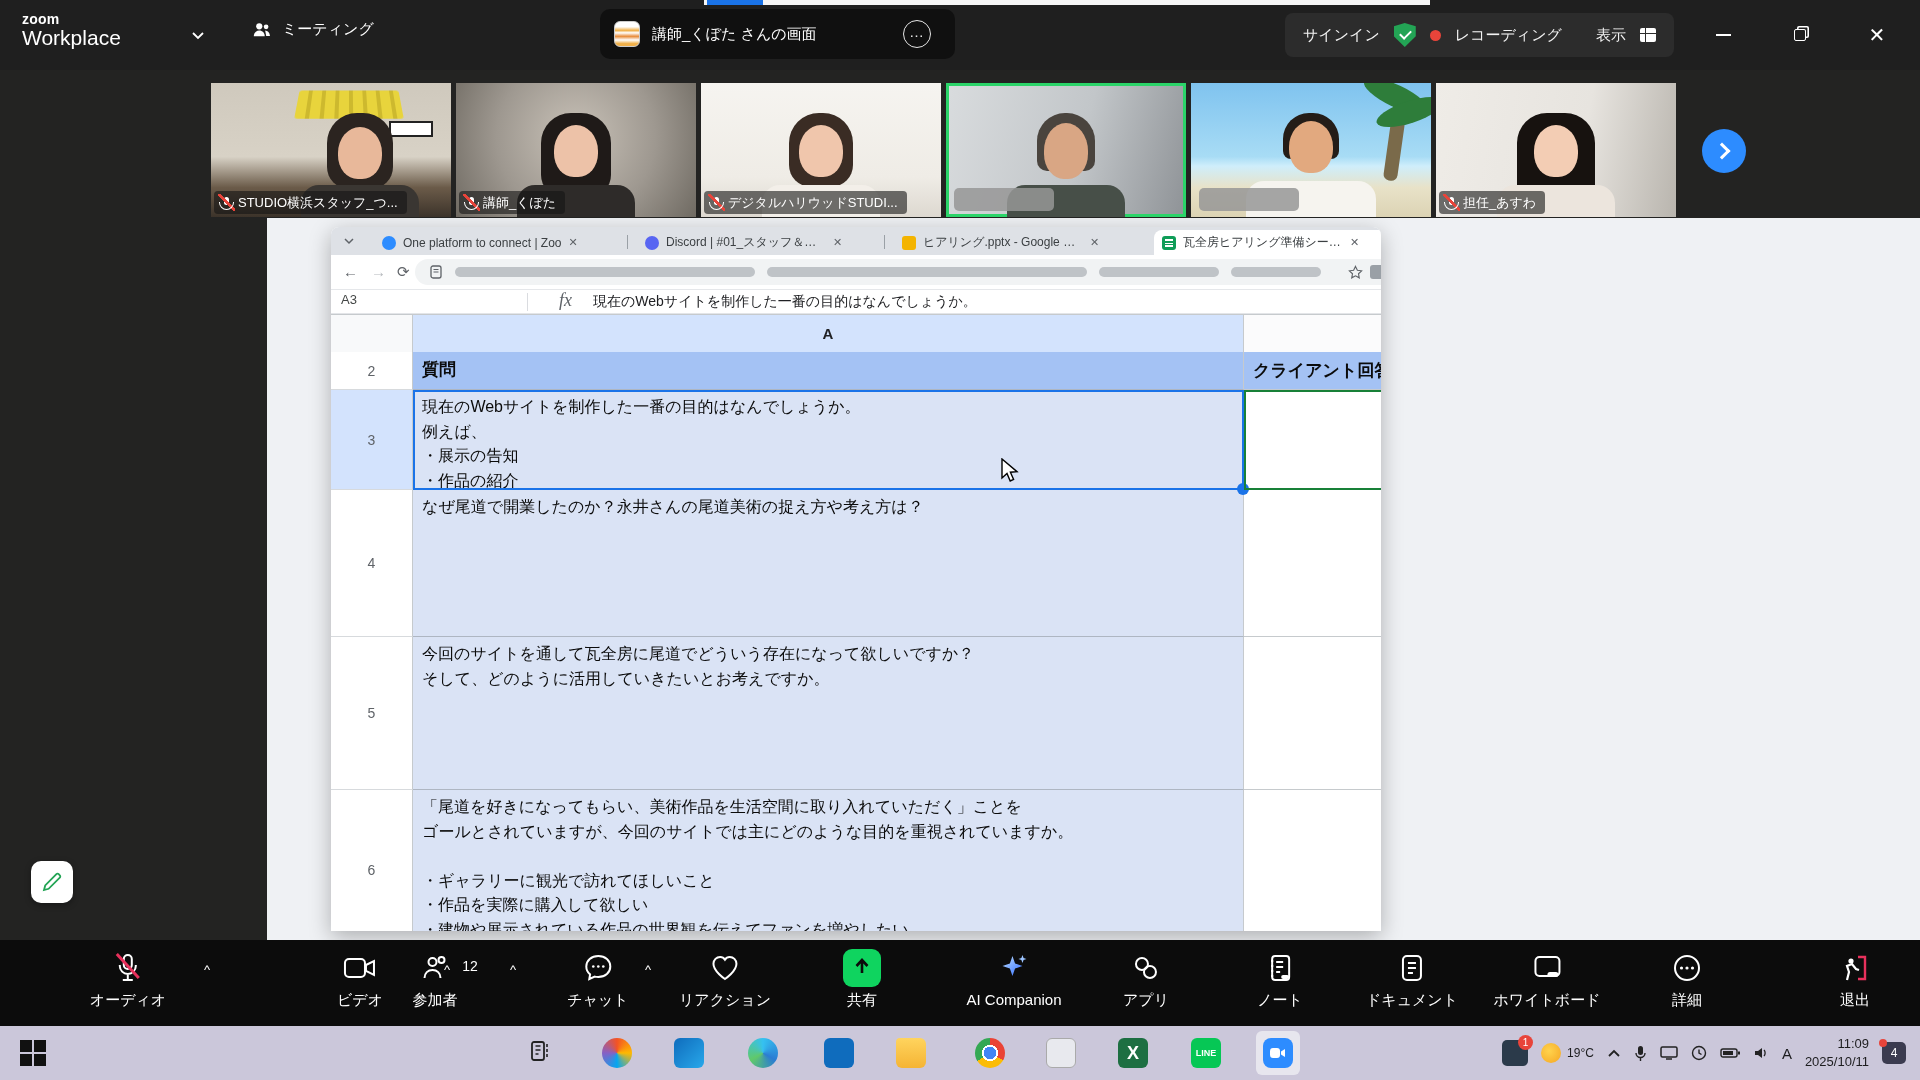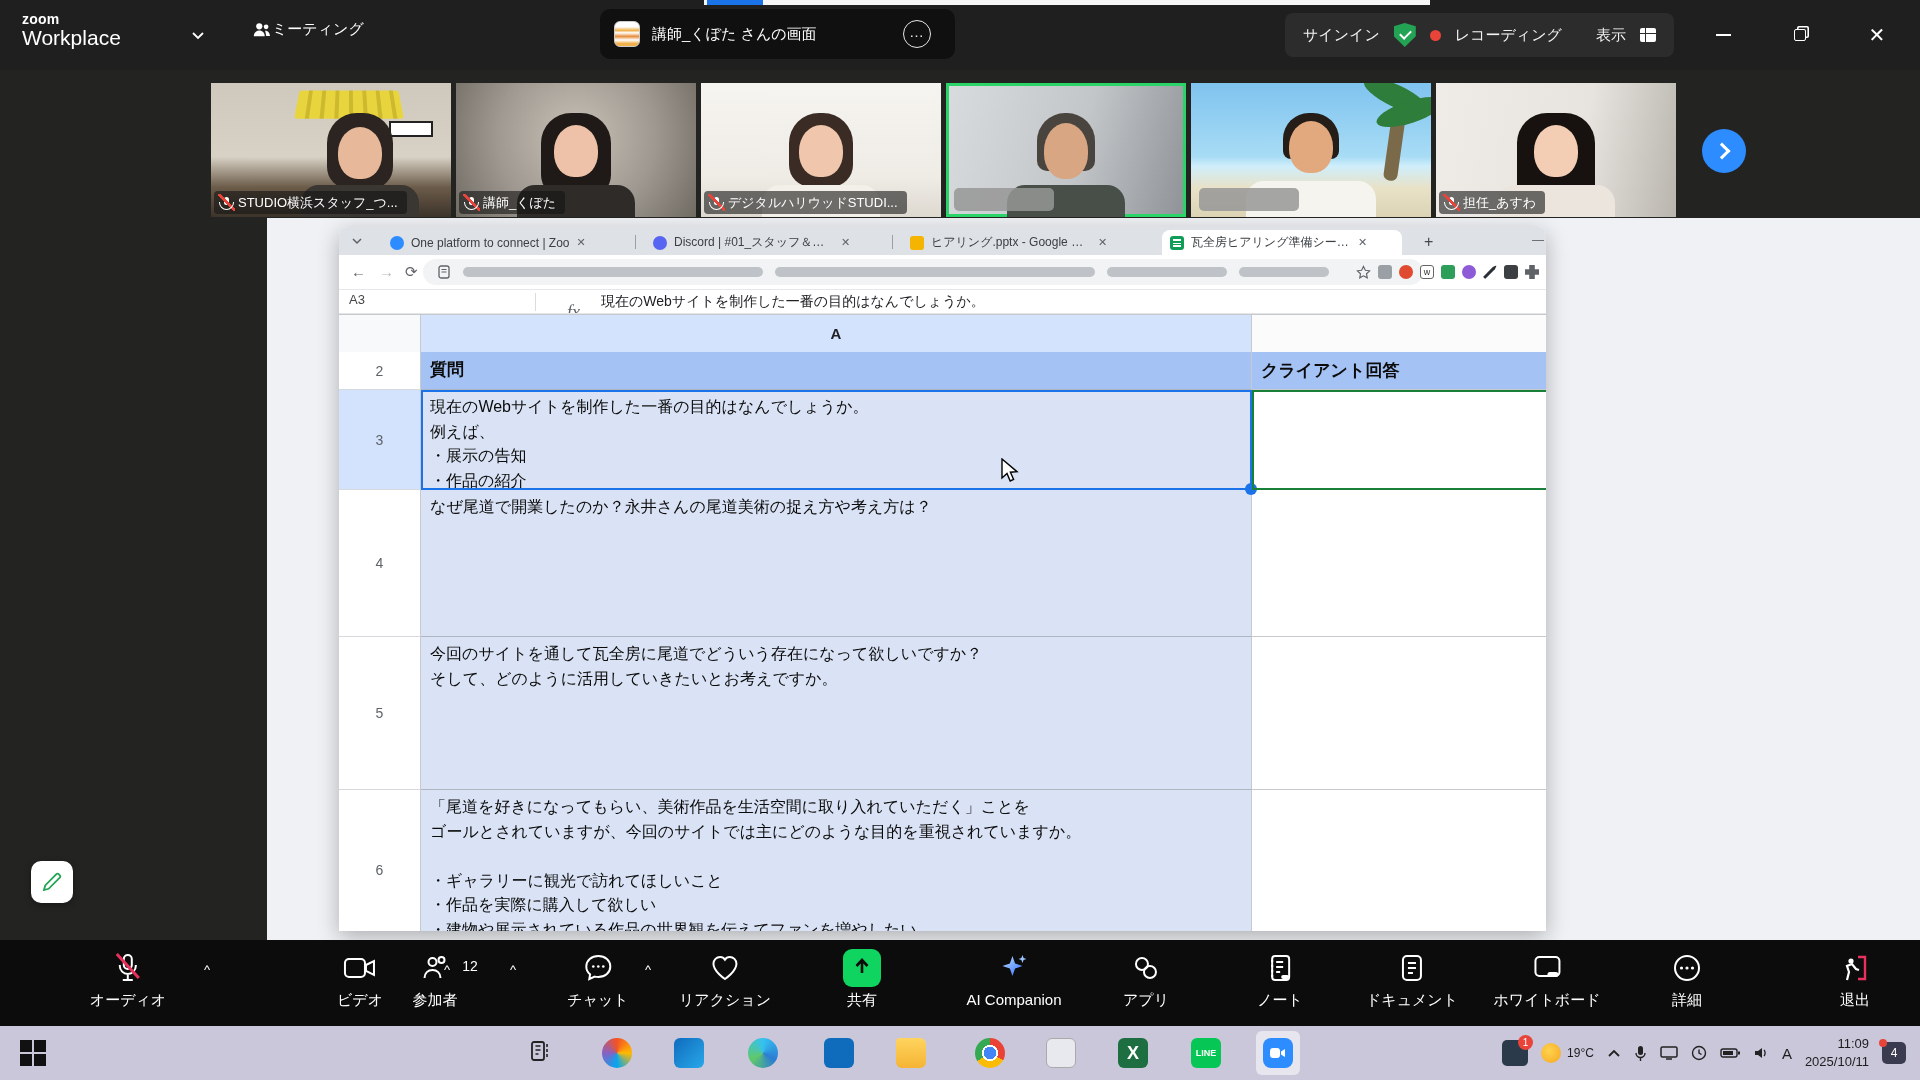--- a/index.html
+++ b/index.html
@@ -7,21 +7,21 @@
   .screen { position:absolute; inset:0; width:1920px; height:1080px; }
 
   
   .topbar { position:absolute; left:0; top:0; width:1920px; height:70px; background:#1f1f1f; z-index:40; }
   .sliver { position:absolute; left:704px; top:0; width:726px; height:5px; background:#f6f6f6; z-index:41; }
   .sliver .blue { position:absolute; left:3px; top:0; width:56px; height:5px; background:#1a73e8; }
   .logo { position:absolute; left:22px; top:12px; color:#fff; line-height:1.05; }
   .logo .l1 { font-size:14px; font-weight:600; letter-spacing:.2px; }
   .logo .l2 { font-size:21px; font-weight:500; }
   .chev-down { position:absolute; left:190px; top:28px; width:16px; height:16px; }
-  .meet-tab { position:absolute; left:252px; top:20px; display:flex; align-items:center; color:#fff; font-size:15px; }
+  .meet-tab { position:absolute; left:252px; top:20px; display:flex; align-items:center; gap:10px; color:#fff; font-size:15px; }
   .share-pill { position:absolute; left:600px; top:9px; width:355px; height:50px; background:#101010; border-radius:10px; display:flex; align-items:center; color:#fff; z-index:42;}
   .share-pill .thumb { width:26px; height:26px; margin-left:14px; border-radius:6px; background:linear-gradient(180deg,#fff 20%,#f0b04a 35%,#fff 45%,#e88d3c 60%,#fff 75%,#f0b04a 90%); border:1px solid #ccc; }
   .share-pill .t { margin-left:12px; font-size:15px; white-space:nowrap; }
   .share-pill .dots { position:absolute; right:24px; width:28px; height:28px; border:1.6px solid #e6e6e6; border-radius:50%; color:#e6e6e6; text-align:center; line-height:22px; font-size:15px; letter-spacing:1px; }
   .status-pill { position:absolute; left:1285px; top:13px; height:44px; padding:0 18px; background:#2c2c2c; border-radius:8px; display:flex; align-items:center; gap:14px; color:#f2f2f2; font-size:15px; }
   .shield { width:22px; height:24px; background:#23a455; clip-path:polygon(50% 0,100% 14%,100% 55%,50% 100%,0 55%,0 14%); position:relative; }
   .shield:after { content:""; position:absolute; left:6px; top:7px; width:9px; height:5px; border-left:2.5px solid #fff; border-bottom:2.5px solid #fff; transform:rotate(-45deg); }
   .recdot { width:11px; height:11px; border-radius:50%; background:#e8443a; }
   .viewgrid { width:16px; height:14px; background:linear-gradient(#fff,#fff); position:relative; border-radius:2px; }
   .viewgrid:after{content:""; position:absolute; inset:0; background:
@@ -30,21 +30,21 @@
   .winctl { position:absolute; top:0; height:70px; width:58px; display:flex; align-items:center; justify-content:center; color:#fff; }
   .wc-min { left:1694px; } .wc-max { left:1771px; } .wc-close { left:1848px; font-size:20px; }
   .wc-min i { display:block; width:15px; height:2px; background:#fff; }
   .wc-max i { display:block; width:12px; height:12px; border:1.6px solid #fff; border-radius:2px; box-shadow:3px -3px 0 -1.6px #1f1f1f, 3px -3px 0 0 #fff; }
 
   
   .meetbg { position:absolute; left:0; top:70px; width:1920px; height:870px; background:#232322; }
   .desktop { position:absolute; left:267px; top:218px; width:1653px; height:722px; background:#eff1f4; }
 
   
-  .chrome { position:absolute; left:331px; top:227px; width:1207px; height:704px; background:#fff; border-radius:8px 8px 0 0; box-shadow:0 6px 22px rgba(0,0,0,.28); overflow:hidden;margin-left:8px; }
+  .chrome { position:absolute; left:331px; top:227px; width:1050px; height:704px; background:#fff; border-radius:8px 8px 0 0; box-shadow:0 6px 22px rgba(0,0,0,.28); overflow:hidden; }
   .tabbar { position:absolute; left:0; top:0; width:1255px; height:28px; background:#dee1e6; }
   .tab { position:absolute; top:3px; height:25px; display:flex; align-items:center; gap:7px; padding:0 8px; font-size:12px; color:#3c4043; }
   .tab .ttl { max-width:160px; overflow:hidden; white-space:nowrap; text-overflow:ellipsis; }
   .tab .x { color:#5f6368; font-size:11px; }
   .tab.active { background:#fff; border-radius:8px 8px 0 0; }
   .favicon { width:14px; height:14px; border-radius:50%; flex:0 0 14px; }
   .fav-zoom { background:#2d8cff; } .fav-discord { background:#5865f2; }
   .fav-slides { background:#f4b400; border-radius:3px; } .fav-sheets { background:#0f9d58; border-radius:3px; position:relative;}
   .fav-sheets:after{content:""; position:absolute; inset:3px; background:linear-gradient(#fff 20%,transparent 20%,transparent 45%,#fff 45%,#fff 60%,transparent 60%,transparent 80%,#fff 80%);}
   .tabsep { position:absolute; top:8px; width:1px; height:14px; background:#9aa0a6; }
@@ -56,21 +56,21 @@
   .blurbar { height:10px; border-radius:5px; background:#bfc3c7; }
   .exticons { position:absolute; right:8px; top:7px; display:flex; align-items:center; gap:7px; }
   .ei { width:14px; height:14px; border-radius:3px; }
   .avatar { width:20px; height:20px; border-radius:50%; background:#6b4f3a; border:2px solid #dadce0; }
 
   
   .sheets { position:absolute; left:0; top:63px; width:1255px; height:641px; background:#4c1d95; overflow:hidden; font-family:"Liberation Sans",sans-serif; }
   .fbar { position:absolute; left:0; top:0; width:1255px; height:24px; background:#fff; border-bottom:1px solid #e3e5e8; overflow:hidden; }
   .fbar .ref { position:absolute; left:10px; top:2px; font-size:13px; color:#444746; }
   .fbar .div { position:absolute; left:196px; top:3px; width:1px; height:18px; background:#dadce0; }
-  .fbar .fx { position:absolute; left:228px; top:12px; font-size:18px; font-style:italic; color:#5f6368; font-family:"Liberation Serif",serif;}
+  .fbar .fx { position:absolute; left:228px; top:0; font-size:18px; font-style:italic; color:#5f6368; font-family:"Liberation Serif",serif;}
   .fbar .ftext { position:absolute; left:262px; top:3px; font-size:14px; color:#202124; white-space:nowrap; }
   .hdr { position:absolute; left:0; top:24px; height:38px; border-bottom:1px solid #bdc1c6; }
   .hcell { position:absolute; top:0; height:38px; display:flex; align-items:center; justify-content:center; font-size:15px; color:#444746; border-right:1px solid #c6cacd; border-top:1px solid #c6cacd;}
   .corner { left:0; width:82px; background:#f8f9fa; }
   .hA { left:82px; width:831px; background:#d3e3fd; font-weight:bold; color:#202124;}
   .hB { left:913px; width:342px; background:#fbfbfc; }
   .row { position:absolute; left:0; width:1255px; display:flex; }
   .numc { width:82px; border-right:1px solid #c6cacd; border-bottom:1px solid #d7dadd; display:flex; align-items:center; justify-content:center; font-size:14px; color:#5f6368; background:#fff; }
   .cellA { width:831px; border-right:1px solid #c6cacd; border-bottom:1px solid #aeb6c2; background:#dae3f5; padding:5px 9px; font-size:16px; line-height:24.5px; color:#0b0b0b; white-space:pre-line; overflow:hidden;}
   .cellB { width:342px; border-bottom:1px solid #c6cacd; background:#fff; padding:5px 9px; font-size:16px; color:#0b0b0b; }

